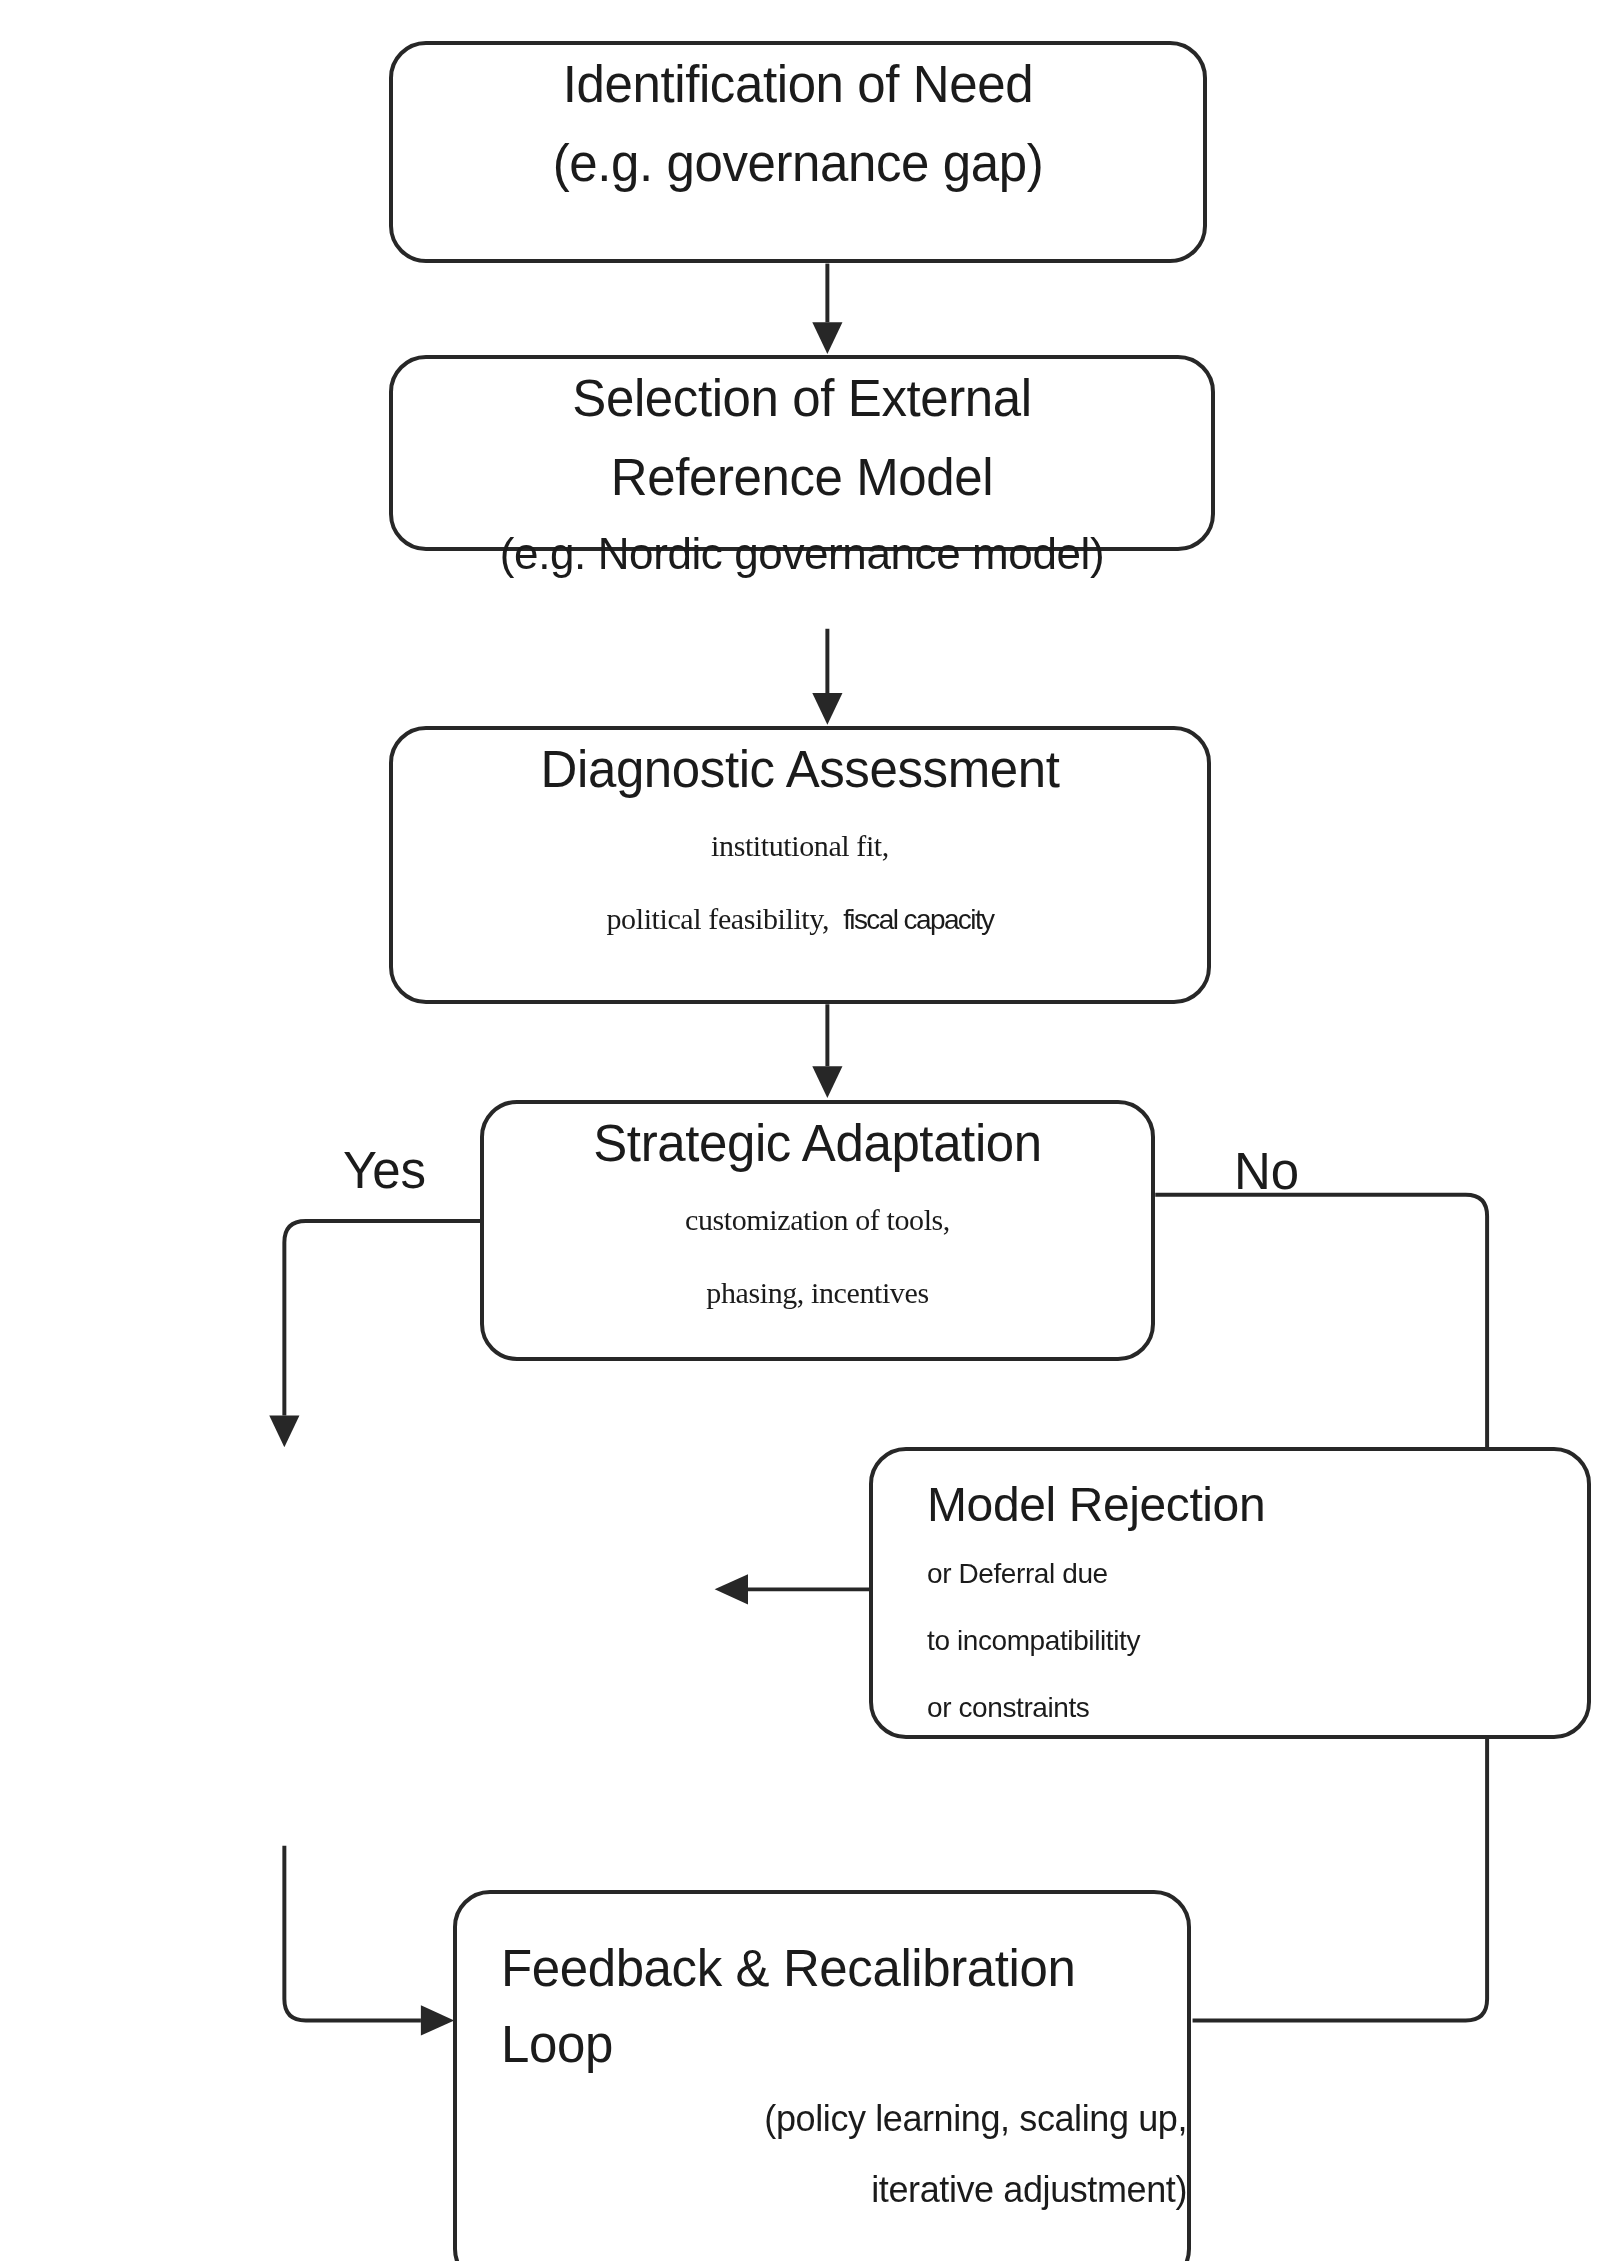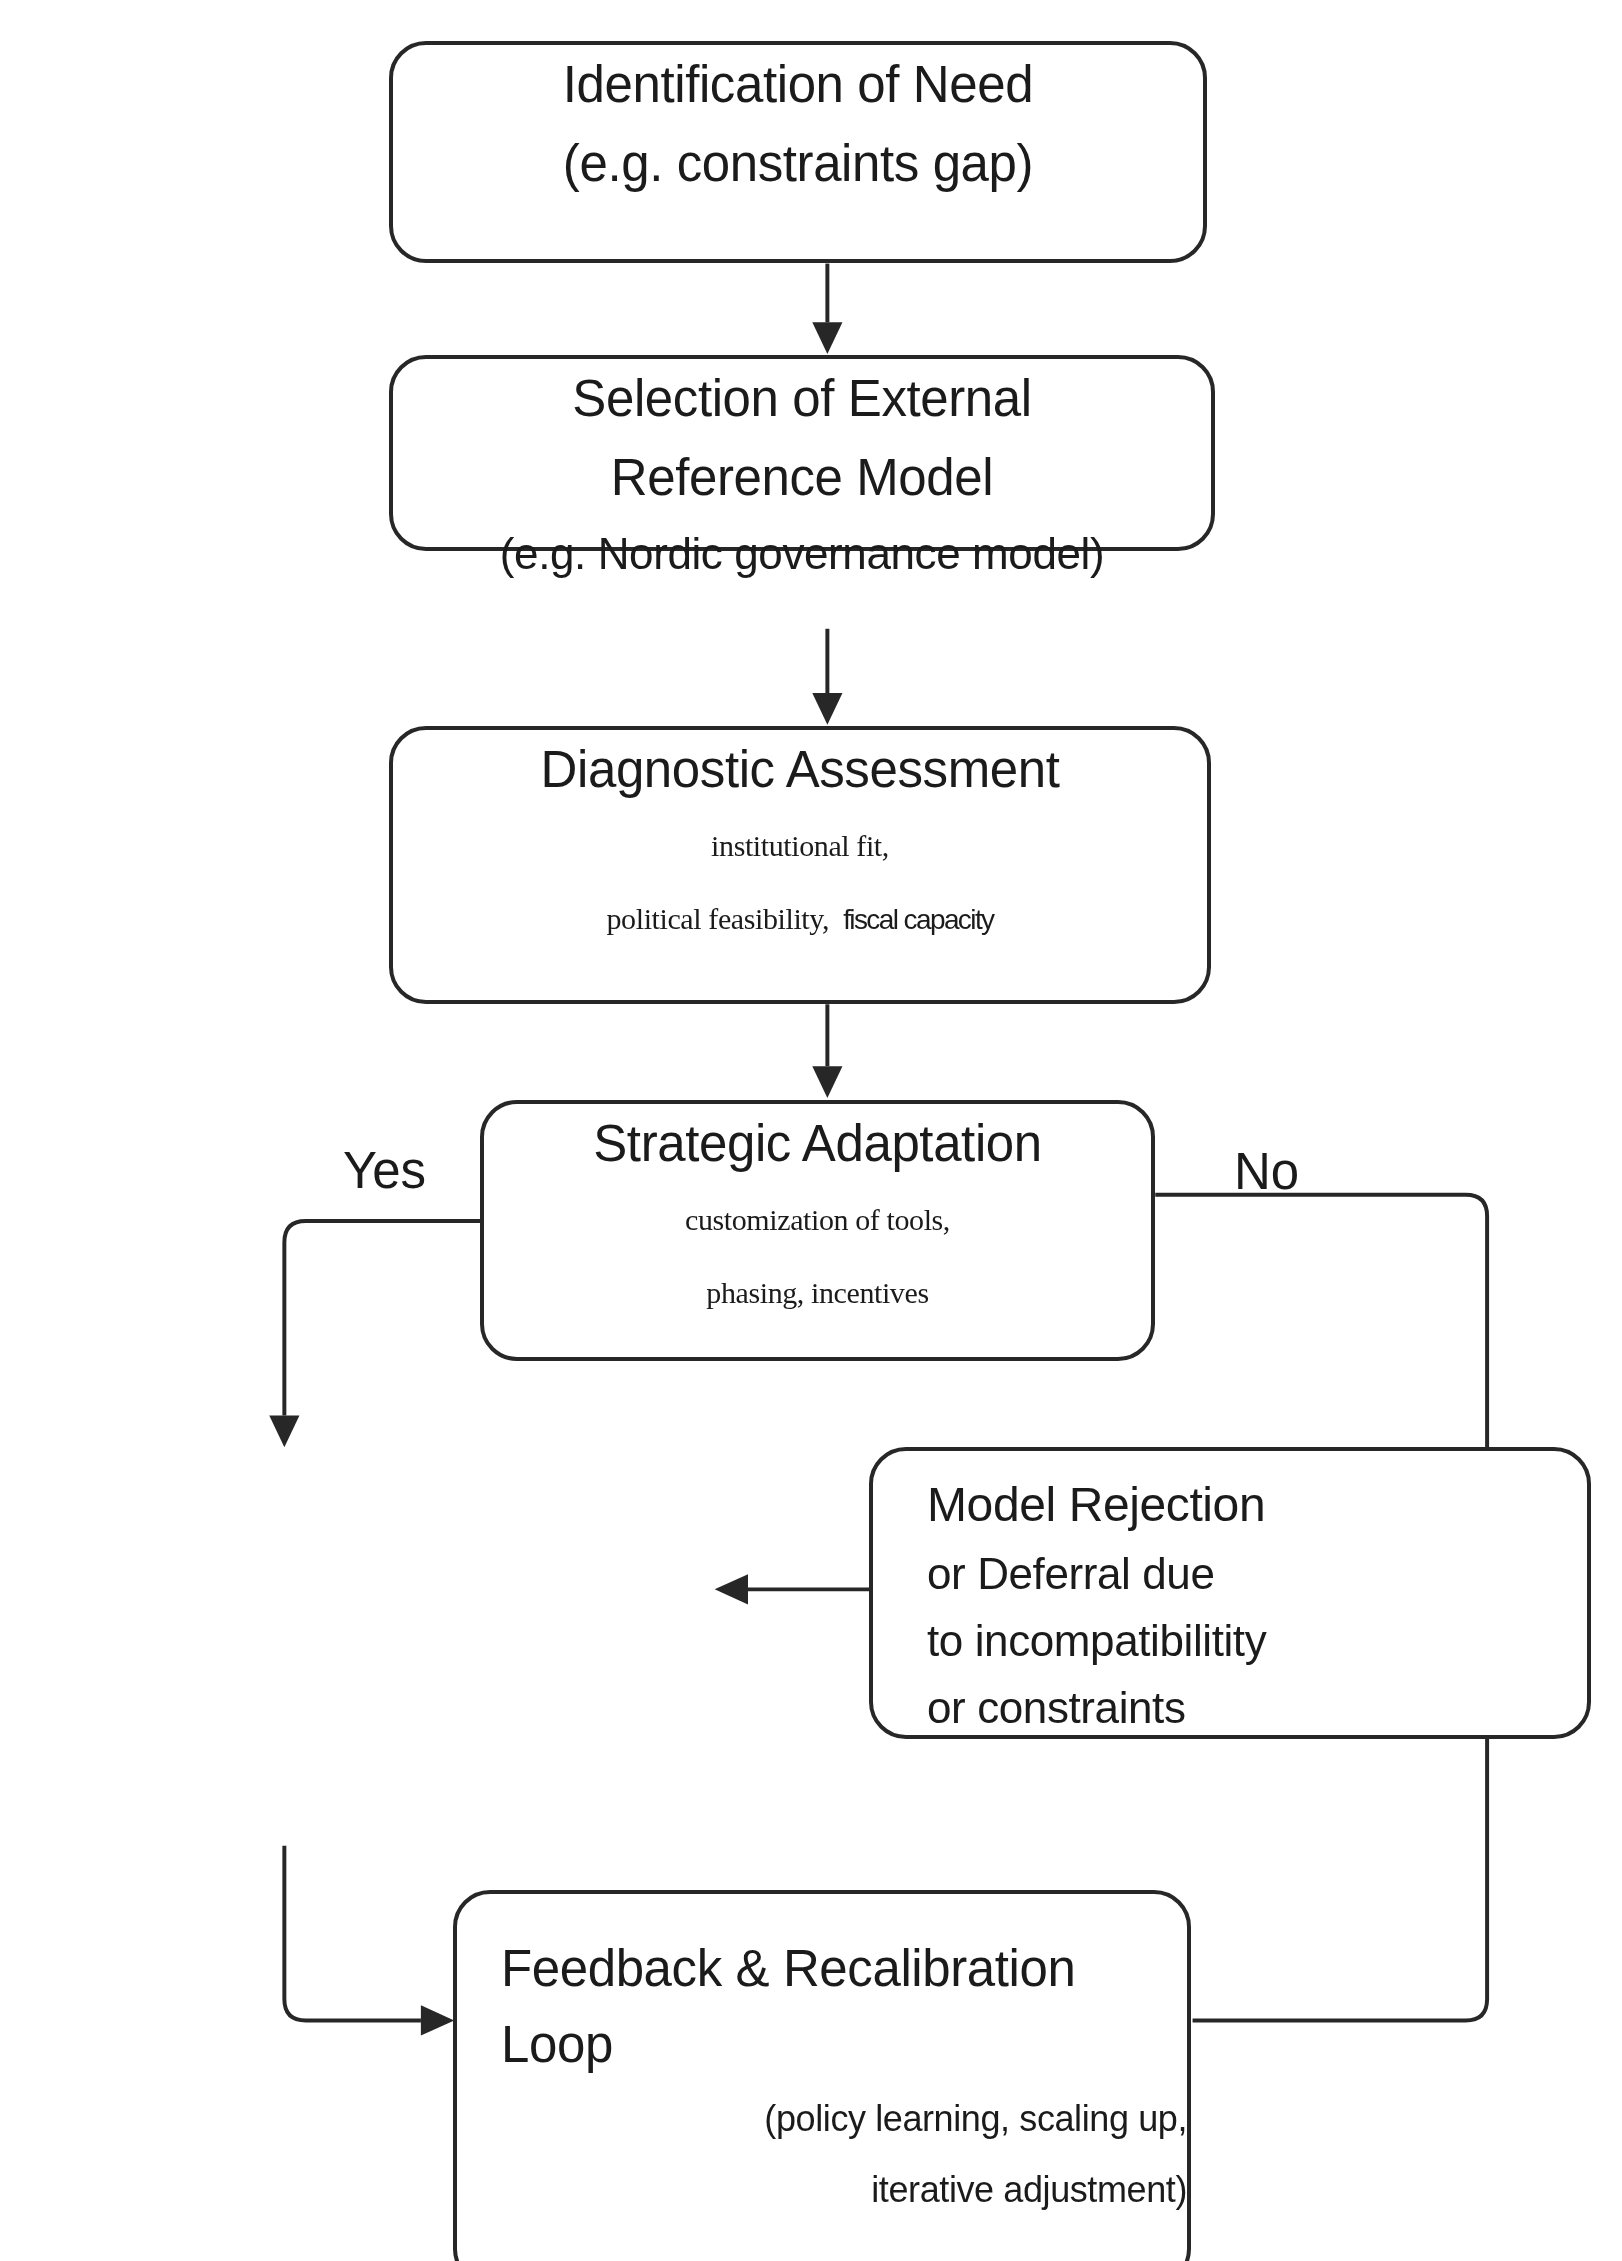--- a/index.html
+++ b/index.html
@@ -52,21 +52,21 @@
   }
   .ln{white-space:nowrap;}
   .t-title{font-size:51px;line-height:79px;}
   .t-sub{font-size:30px;line-height:73px;font-family:Liberation Serif, serif;}
   .t-small{font-size:44px;line-height:73px;}
   .t-tiny{font-size:28px;line-height:73px;letter-spacing:-1.6px;}
   .impl-pad{padding:36px 0 0 64px;}
   .t-impl{font-size:51px;line-height:89px;}
   .rej-pad{padding:17.5px 0 0 54px;}
   .t-rej-title{font-size:48px;line-height:71px;}
-  .t-rej{font-size:44px;line-height:67px;}
+  .t-rej{font-size:28px;line-height:67px;}
   .fb-pad{padding:37px 0 0 44px;}
   .t-fb-title{font-size:51px;line-height:76px;}
   .t-fb{font-size:36px;line-height:71px;text-align:right;}
   .branch-label{
     position:absolute;
     z-index:2;
     font-size:51px;
     line-height:57px;
     text-align:center;
   }
@@ -101,21 +101,21 @@
       <polygon class="arrowhead" points="942,1983 942,2021 900,2002"></polygon>
     </g>
     <g>
       <path class="conn" d="M 358 2325 L 358 2518 Q 358 2545 385 2545 L 530 2545"></path>
       <polygon class="arrowhead" points="530,2526 530,2564 572,2545"></polygon>
     </g>
   </svg>
 
   <div class="box center" style="left:389px;top:41px;width:818px;height:222px">
     <div class="ln t-title">Identification of Need</div>
-    <div class="ln t-title">(e.g. constraints gap)</div>
+    <div class="ln t-title">(e.g. governance gap)</div>
   </div>
 
   <div class="box center" style="left:389px;top:355px;width:826px;height:196px">
     <div class="ln t-title">Selection of External</div>
     <div class="ln t-title">Reference Model</div>
     <div class="ln t-small">(e.g. Nordic governance model)</div>
   </div>
 
   <div class="box center" style="left:389px;top:726px;width:822px;height:278px">
     <div class="ln t-title">Diagnostic Assessment</div>

